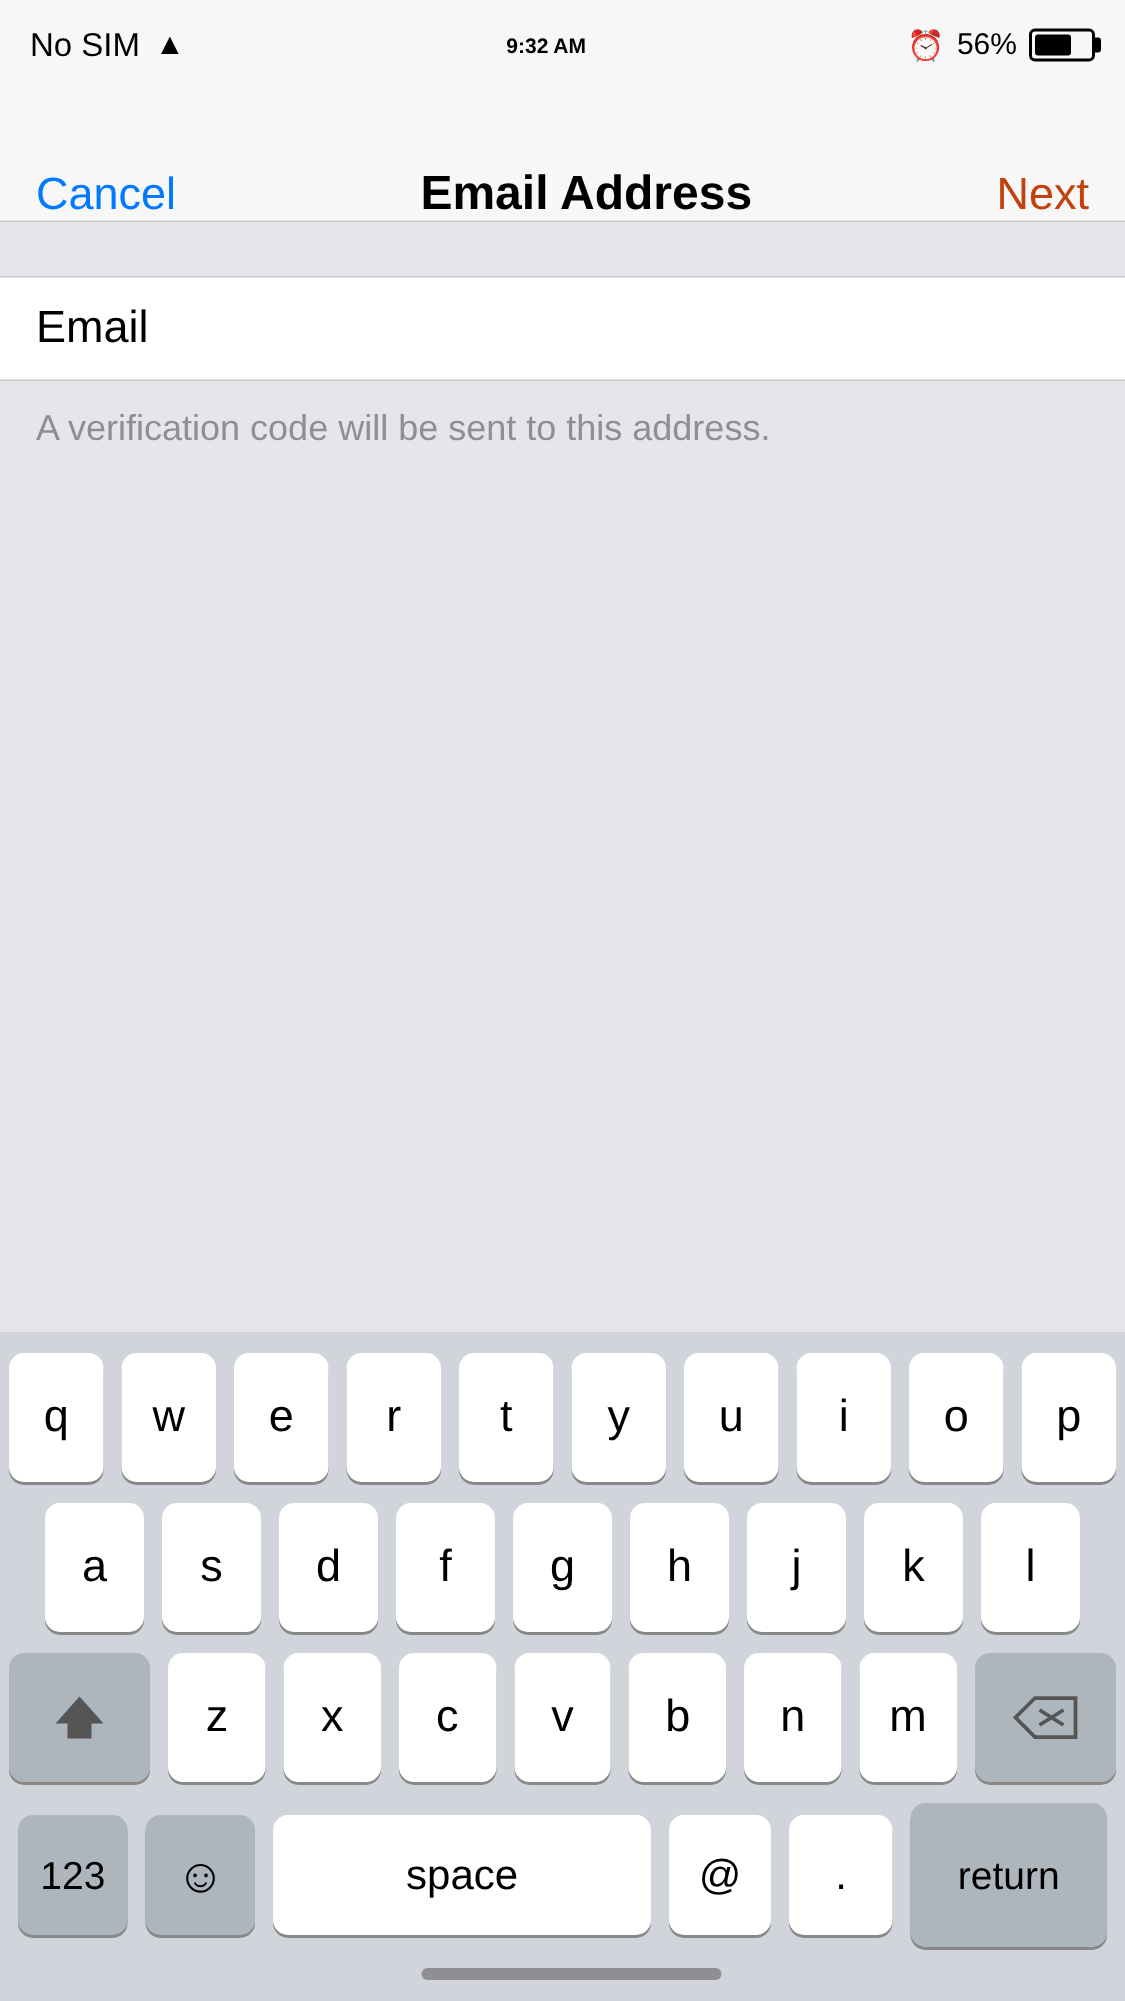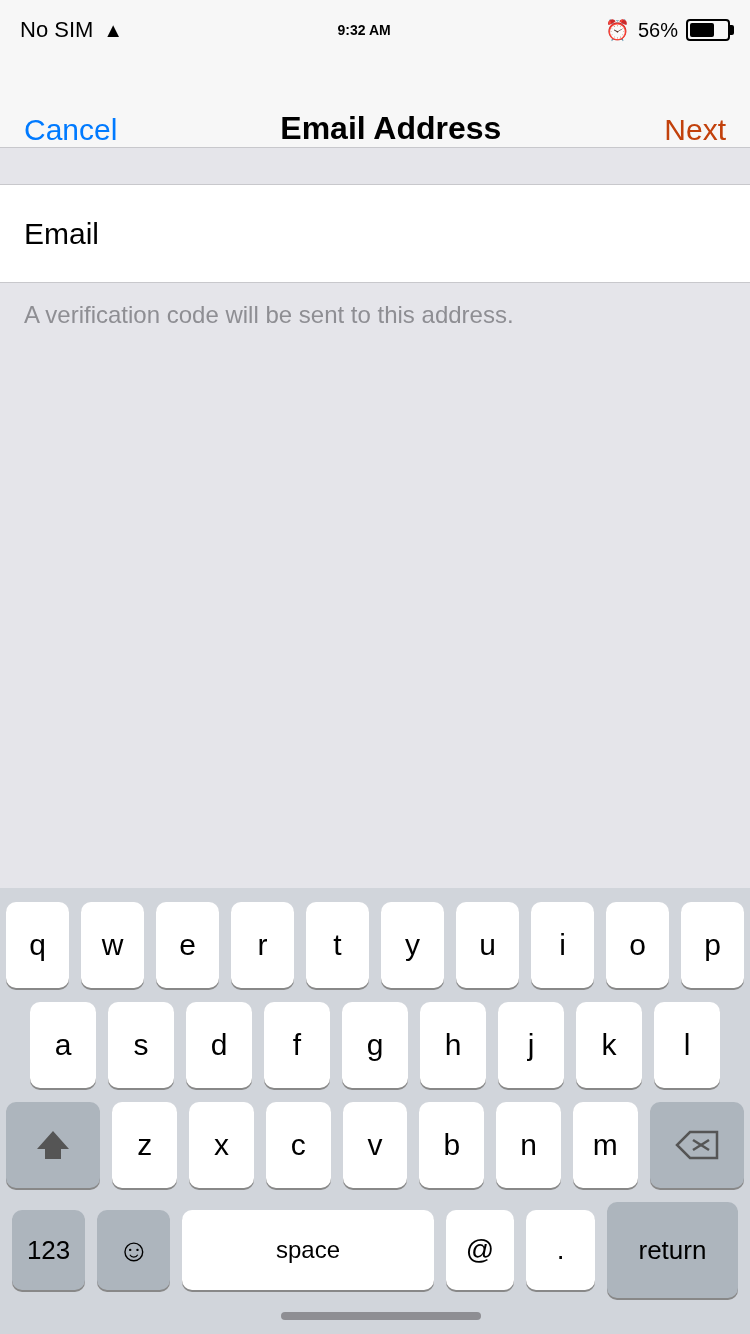--- a/index.html
+++ b/index.html
@@ -117,21 +117,21 @@
     .email-section {
       width: 750px;
       background: #fff;
       border-top: 1px solid #c8c8cc;
       border-bottom: 1px solid #c8c8cc;
     }
     .email-row {
       display: flex;
       align-items: center;
       padding: 0 24px;
-      height: 97px;
+      height: 68px;
     }
     .email-label {
       font-size: 30px;
       color: #000;
       font-weight: 400;
       margin-right: 20px;
       min-width: 100px;
     }
     .email-input-area {
       display: flex;
@@ -242,21 +242,21 @@
 
     .key-emoji {
       width: 96px;
       height: 80px;
       font-size: 32px;
     }
 
     .key-space {
       width: 330px;
       height: 80px;
-      font-size: 24px;
+      font-size: 28px;
     }
 
     .key-at {
       width: 90px;
       height: 80px;
       font-size: 28px;
     }
 
     .key-dot {
       width: 90px;

